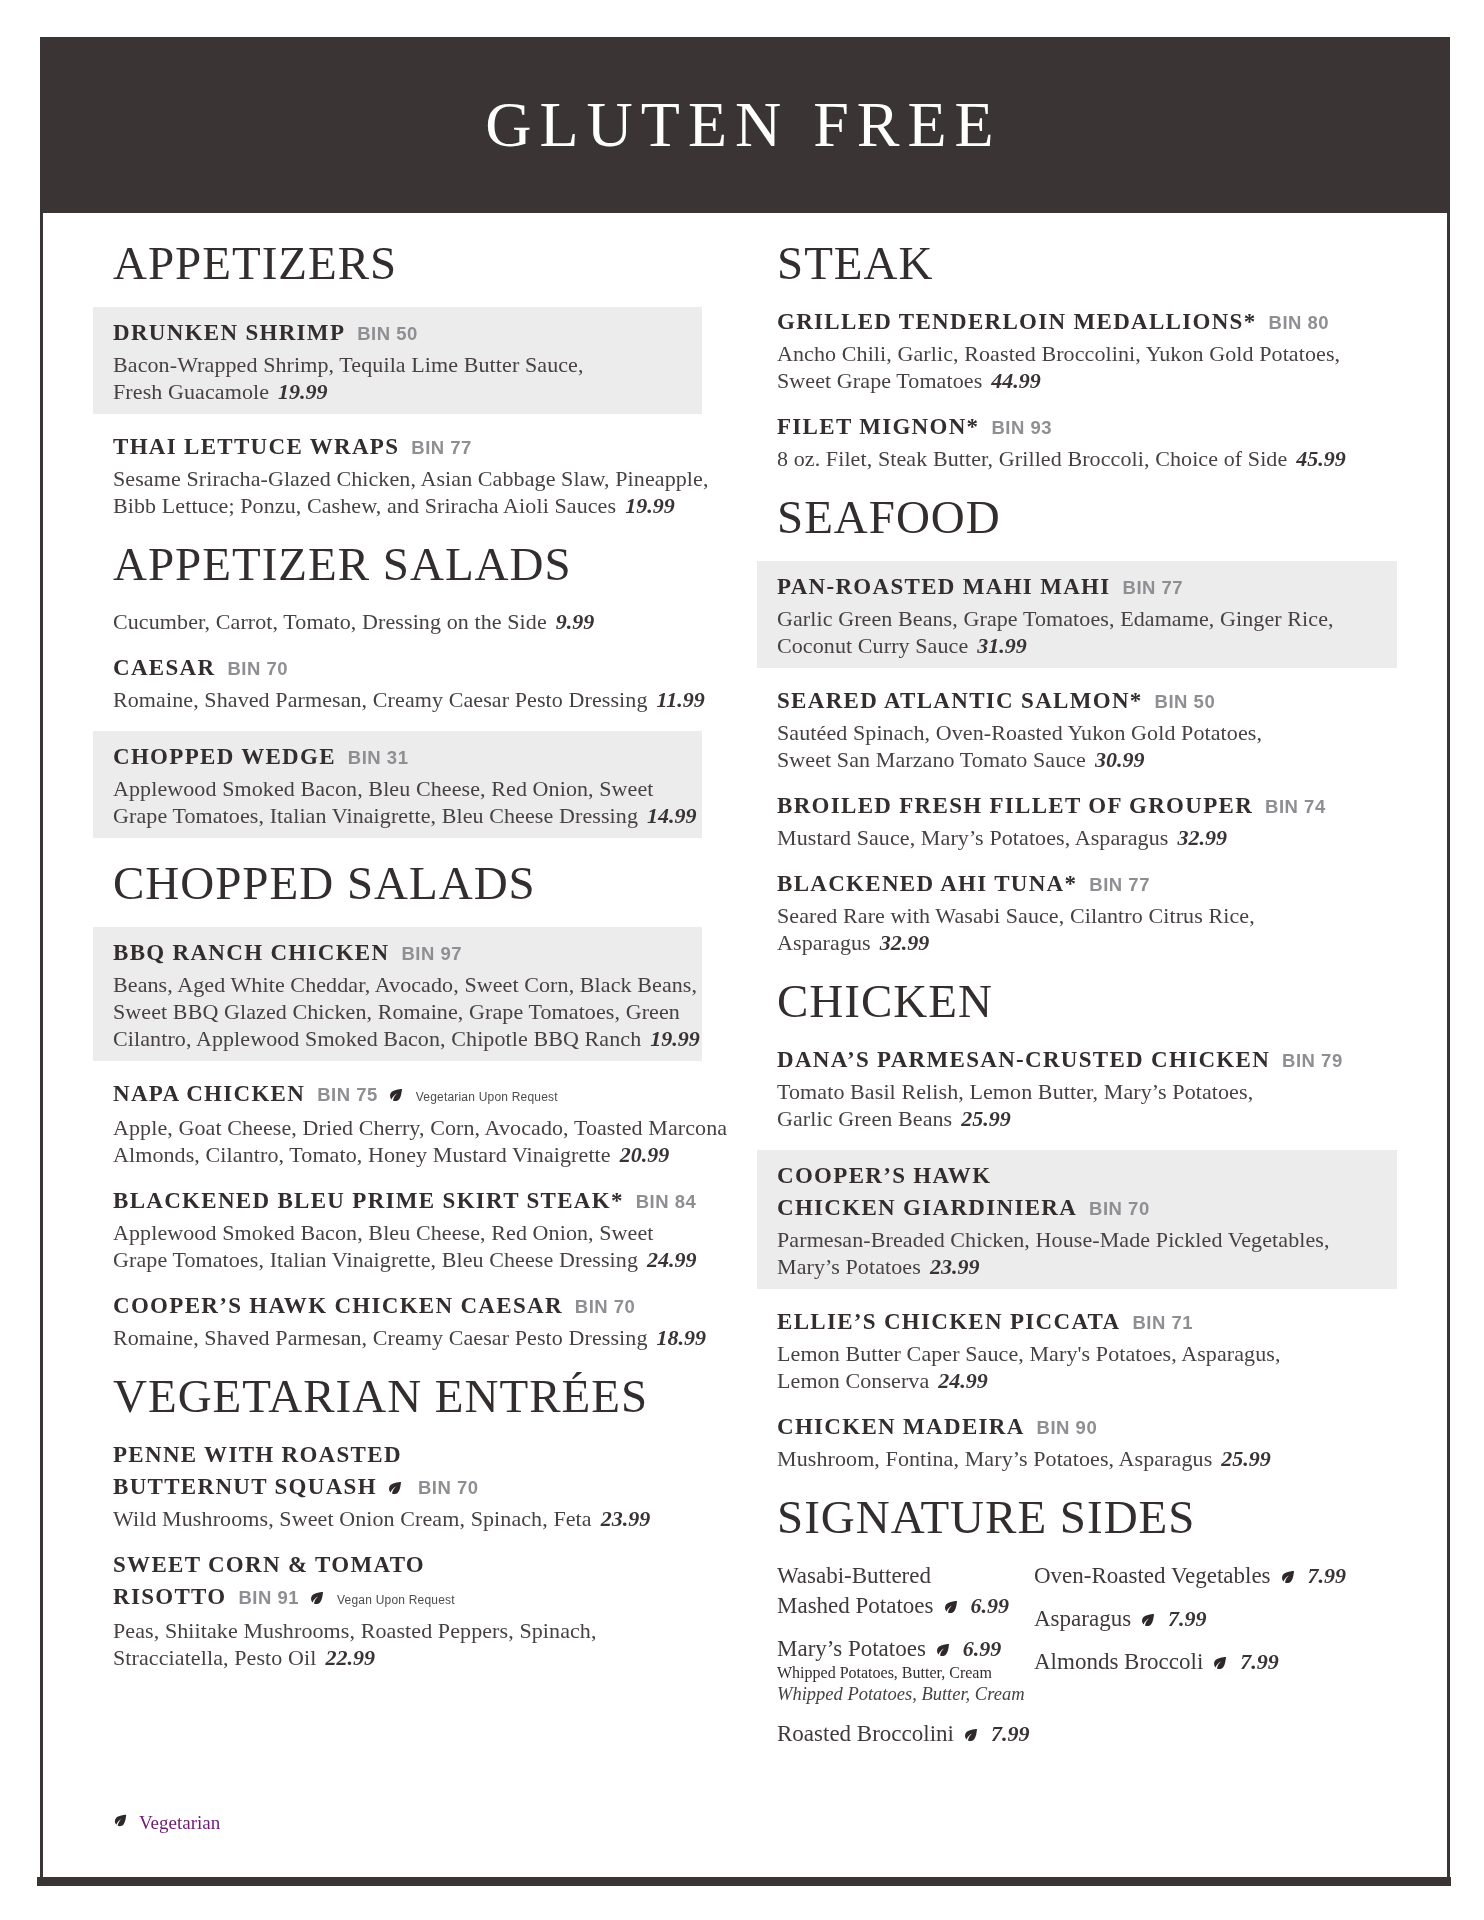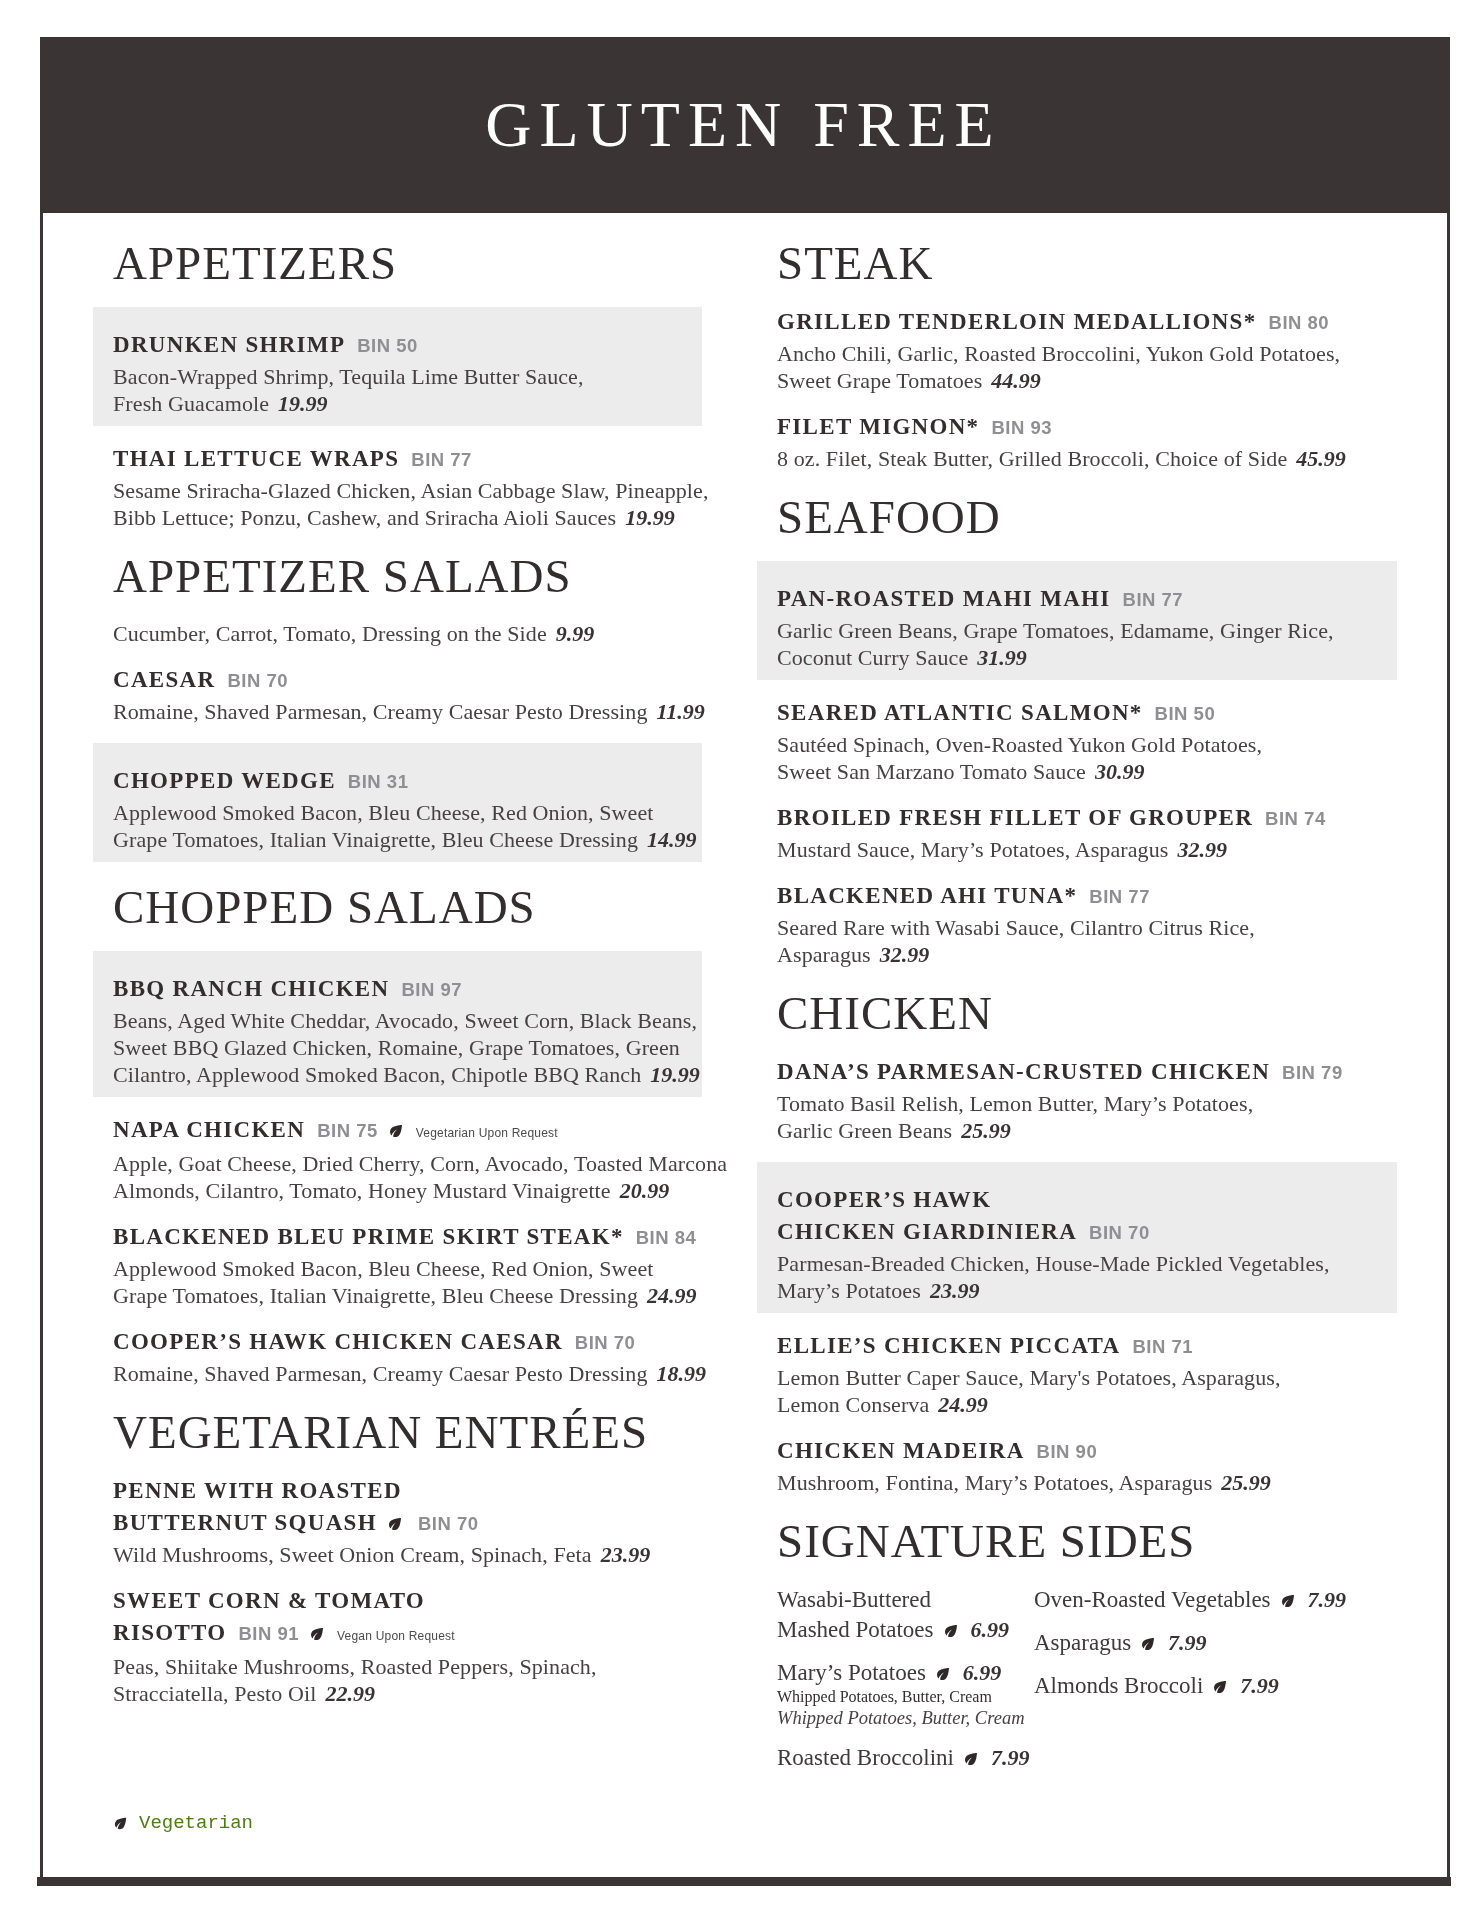--- a/index.html
+++ b/index.html
@@ -31,21 +31,21 @@
   .bottombar{position:absolute;left:37px;top:1877px;width:1414px;height:9px;background:var(--dark);}
   .col{position:absolute;top:240px;}
   .col-left{left:113px;width:577px;}
   .col-right{left:777px;width:608px;}
   h2.sec{
     margin:0 0 20px 0;font-size:47px;line-height:47px;font-weight:400;
     letter-spacing:1px;color:var(--ink);white-space:nowrap;
   }
   .section + .section{margin-top:22px;}
   .item{margin-bottom:18px;}
-  .item.hl{background:var(--hl);margin:0 -12px 18px -20px;padding:23px 12px 9px 20px;}
+  .item.hl{background:var(--hl);margin:0 -12px 18px -20px;padding:11px 12px 9px 20px;}
   .nrow{
     font-weight:700;font-size:23px;line-height:30px;margin-bottom:2px;
     letter-spacing:1.3px;color:var(--ink);white-space:nowrap;
   }
   .bin{
     font-family:"Liberation Sans", sans-serif;font-size:18.5px;font-weight:700;
     color:var(--bin);letter-spacing:.5px;margin-left:12px;
   }
   .note{
     font-family:"Liberation Sans", sans-serif;font-size:12px;font-weight:400;
@@ -57,22 +57,22 @@
   .leaf svg{width:18px;height:18px;fill:#2e2829;}
   .sides-grid{display:flex;}
   .sides-col{width:257px;}
   .sides-col:last-child{flex:1;}
   .side-item{margin-bottom:13px;}
   .srow{font-size:23px;line-height:30px;color:#3f393a;white-space:nowrap;}
   .srow .price{font-size:22px;}
   .srow .leaf{margin-left:8px;}
   .subdesc{font-style:italic;font-size:18.5px;line-height:24px;color:var(--desc);white-space:nowrap;}
   .footer-legend{
-    position:absolute;left:112px;top:1812px;display:flex;align-items:center;
-    font-family:Liberation Mono, monospace;font-size:19px;color:#4d7c0f;
+    position:absolute;left:112px;top:1812px;display:flex;align-items:flex-start;
+    font-family:Liberation Serif, serif;font-size:19px;color:#701a75;
   }
   .footer-legend .leaf{margin:0 10px 0 0;}
   .footer-legend .leaf svg{width:17px;height:17px;}
 </style>
 </head>
 <body>
 
 <div class="band">
   <h1>GLUTEN FREE</h1>
 </div>

